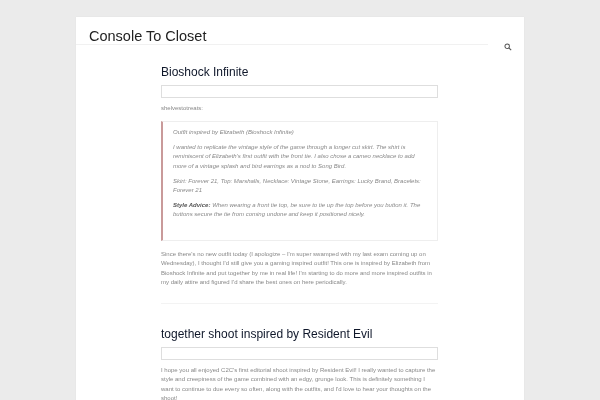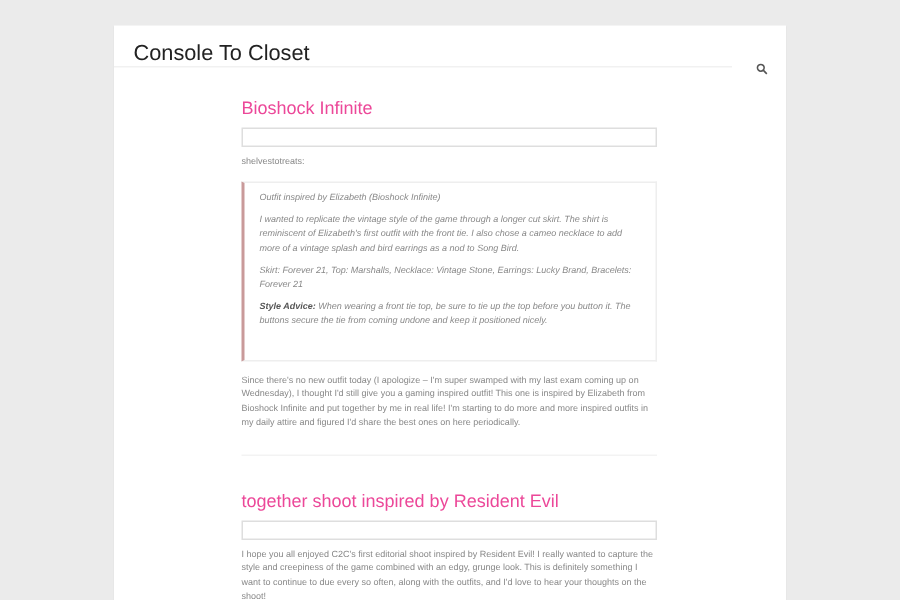--- a/index.html
+++ b/index.html
@@ -49,21 +49,21 @@
     .content {
       position: absolute;
       left: 85px;
       top: 0;
       width: 277px;
     }
     .post-title {
       position: absolute;
       left: 0;
       font-size: 12px;
-      color: #ec4899;
+      color: #0f172a;
       font-weight: normal;
       margin: 0;
       line-height: 15px;
       white-space: nowrap;
     }
     .embed-box {
       position: absolute;
       left: 0;
       width: 275px;
       height: 11px;

